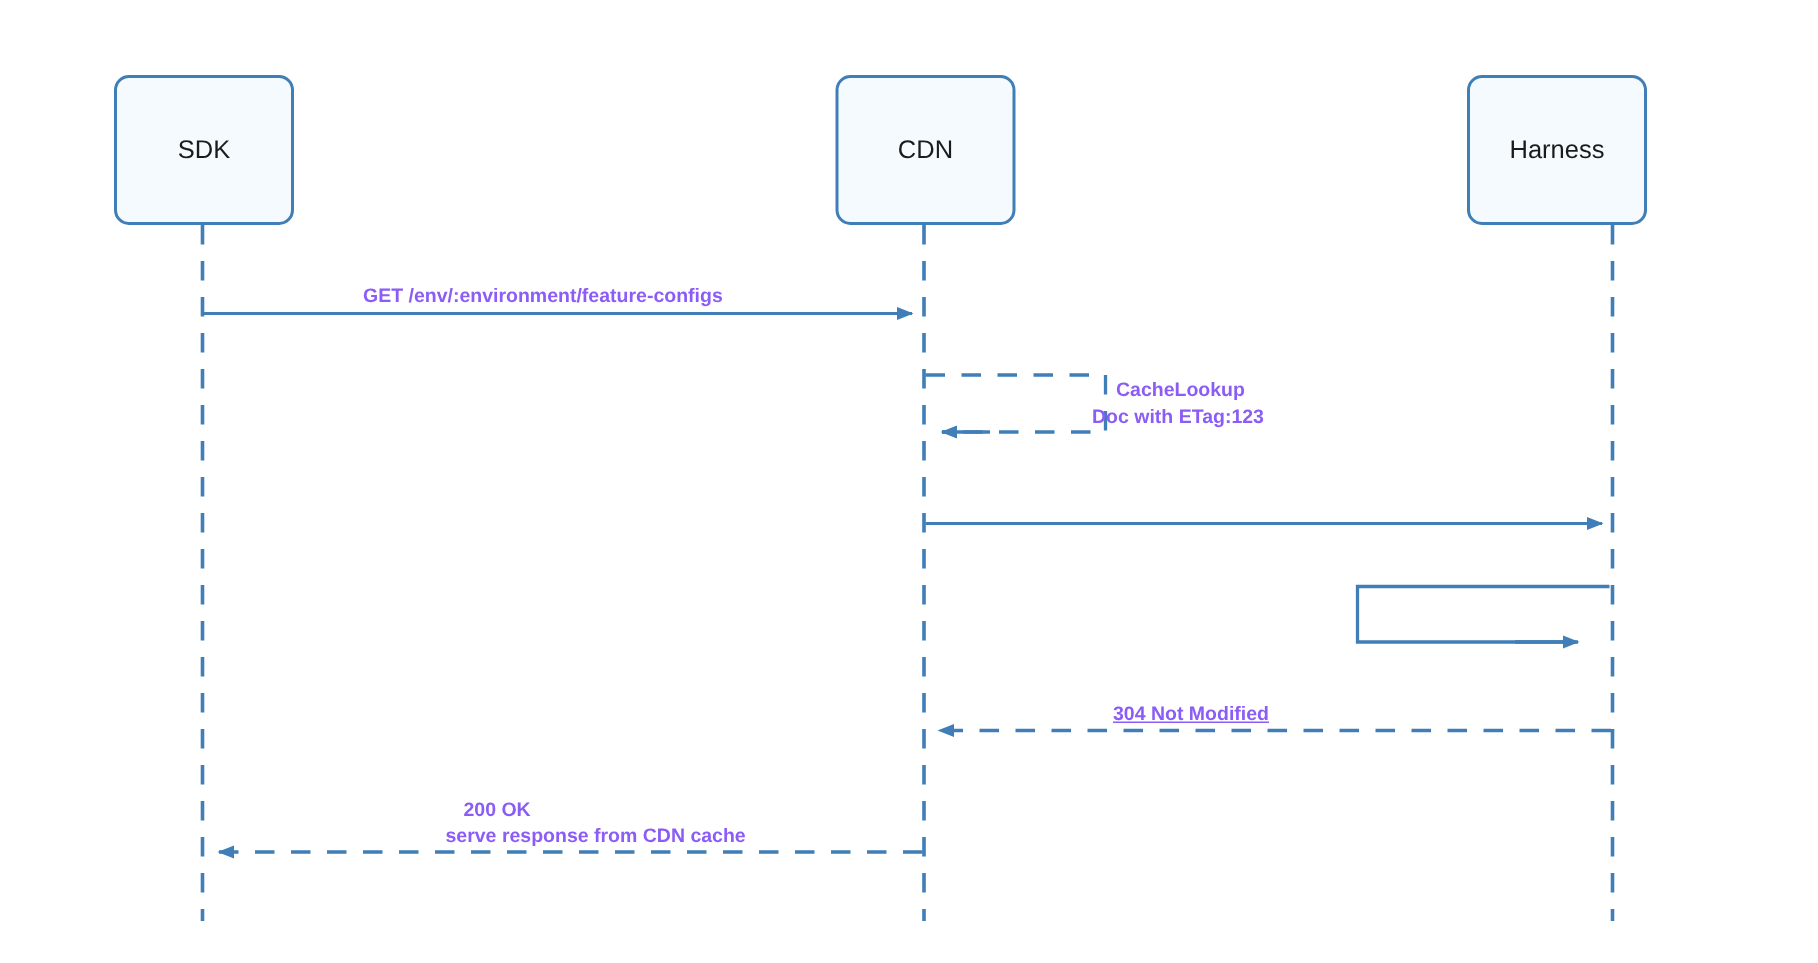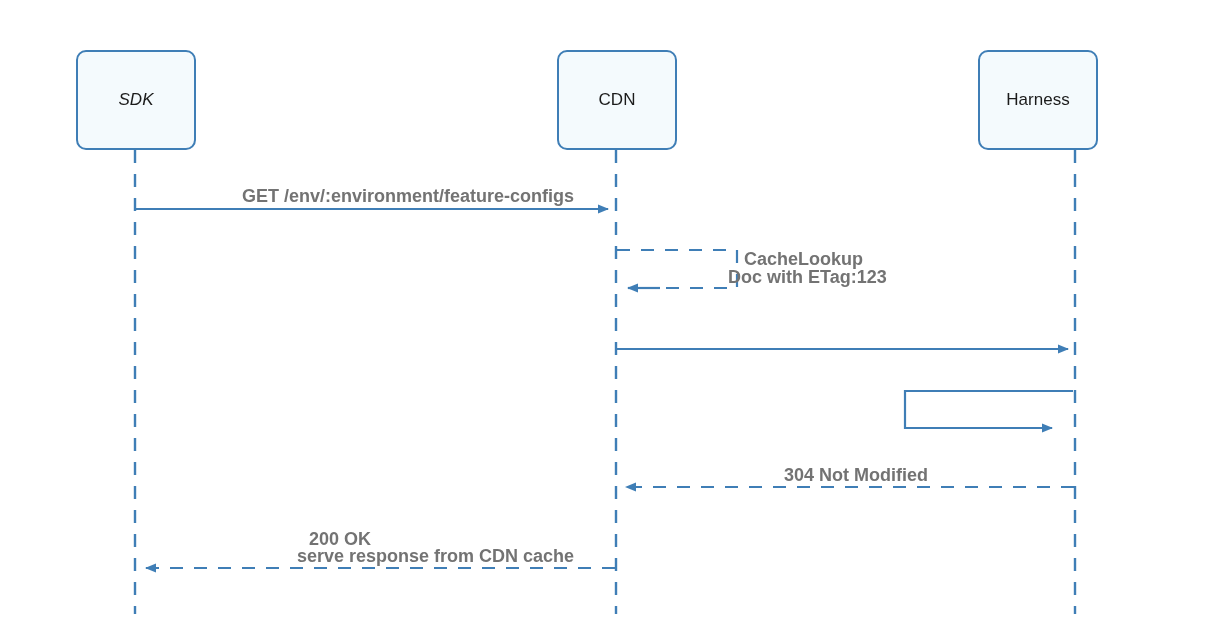--- a/index.html
+++ b/index.html
@@ -6,21 +6,21 @@
   body{width:1212px;height:642px;overflow:hidden;
        font-family:"Liberation Sans","DejaVu Sans",sans-serif;}
   #diagram{position:relative;width:1212px;height:642px;background:#fff;}
   svg.layer{position:absolute;left:0;top:0;width:1212px;height:642px;}
   .actor-box{position:absolute;width:120px;height:100px;top:50px;
              background:#f4fafd;border:2px solid #3f7eb6;border-radius:10px;
              box-sizing:border-box;display:flex;align-items:center;
              justify-content:center;}
   .actor-label{font-size:17px;color:#1b1b1b;font-weight:400;
                font-family:"Liberation Sans","DejaVu Sans",sans-serif;}
-  .msg-label{position:absolute;font-size:18px;font-weight:bold;color:#737373;
+  .msg-label{position:absolute;font-size:13px;font-weight:bold;color:#8b5cf6;
              white-space:pre;line-height:17px;
              font-family:"Liberation Sans","DejaVu Sans",sans-serif;}
 </style>
 </head>
 <body>
 
 <div id="diagram">
 
   <svg class="layer" viewBox="0 0 1212 642">
     <defs>
@@ -50,36 +50,36 @@
     <g stroke="#3f7eb6" stroke-width="2.2" fill="none">
       <path d="M1073,391 L905,391 L905,428 L1050,428"></path>
     </g>
     <line x1="1010" y1="428" x2="1052" y2="428" stroke="#3f7eb6" stroke-width="2.2" marker-end="url(#arrowR)"></line>
 
     <line x1="1074" y1="487" x2="626" y2="487" stroke="#3f7eb6" stroke-width="2.2" stroke-dasharray="13 11" marker-end="url(#arrowL)"></line>
 
     <line x1="615" y1="568" x2="146" y2="568" stroke="#3f7eb6" stroke-width="2.2" stroke-dasharray="13 11" marker-end="url(#arrowL)"></line>
   </svg>
 
-  <div class="actor-box" style="left:76px;font-style:italic;">
+  <div class="actor-box" style="left:76px;">
     <span class="actor-label">SDK</span>
   </div>
 
   <div class="actor-box" style="left:557px;">
     <span class="actor-label">CDN</span>
   </div>
 
   <div class="actor-box" style="left:978px;">
     <span class="actor-label">Harness</span>
   </div>
 
   <div class="msg-label" style="left:242px;top:188px;">GET /env/:environment/feature-configs</div>
 
   <div class="msg-label" style="left:744px;top:251px;">CacheLookup</div>
   <div class="msg-label" style="left:728px;top:269px;">Doc with ETag:123</div>
 
 
-  <div class="msg-label" style="left:784px;top:467px;">304 Not Modified</div>
+  <div class="msg-label" style="left:742px;top:467px;text-decoration:underline;">304 Not Modified</div>
 
   <div class="msg-label" style="left:261px;top:531px;margin-left:48px;">200 OK</div>
   <div class="msg-label" style="left:261px;top:548px;margin-left:36px;">serve response from CDN cache</div>
 
 </div>
 
 </body></html>

